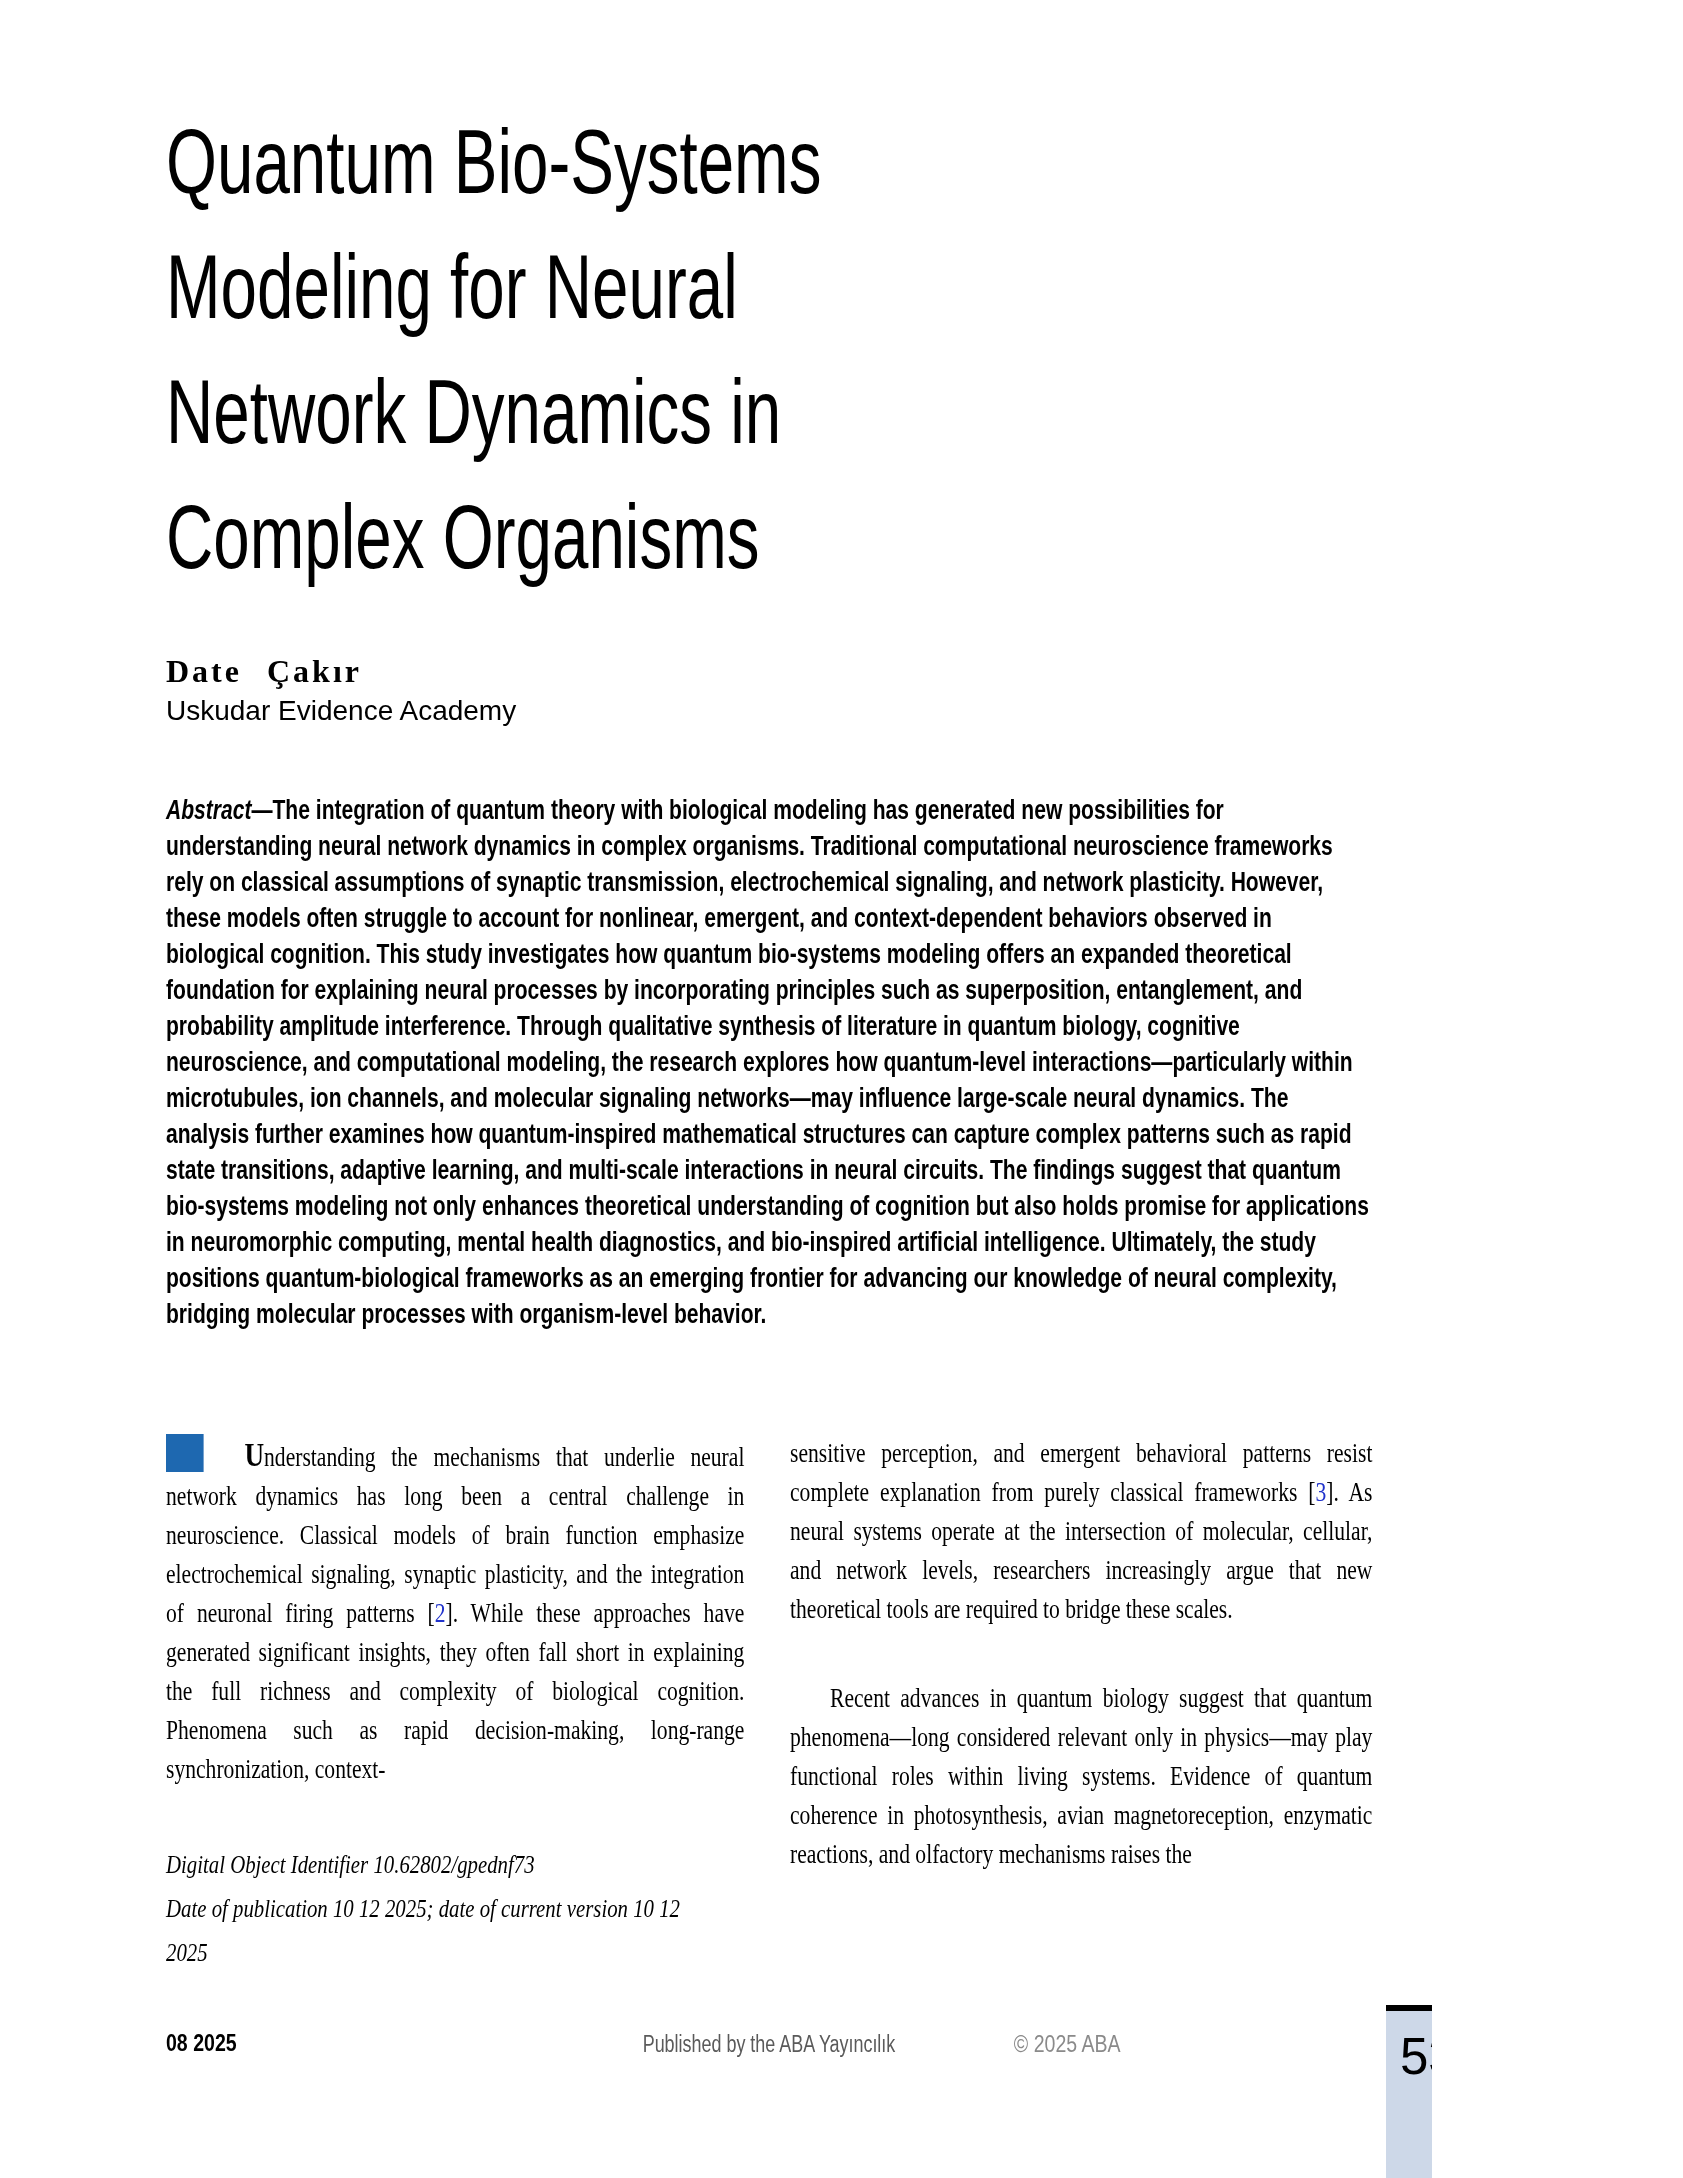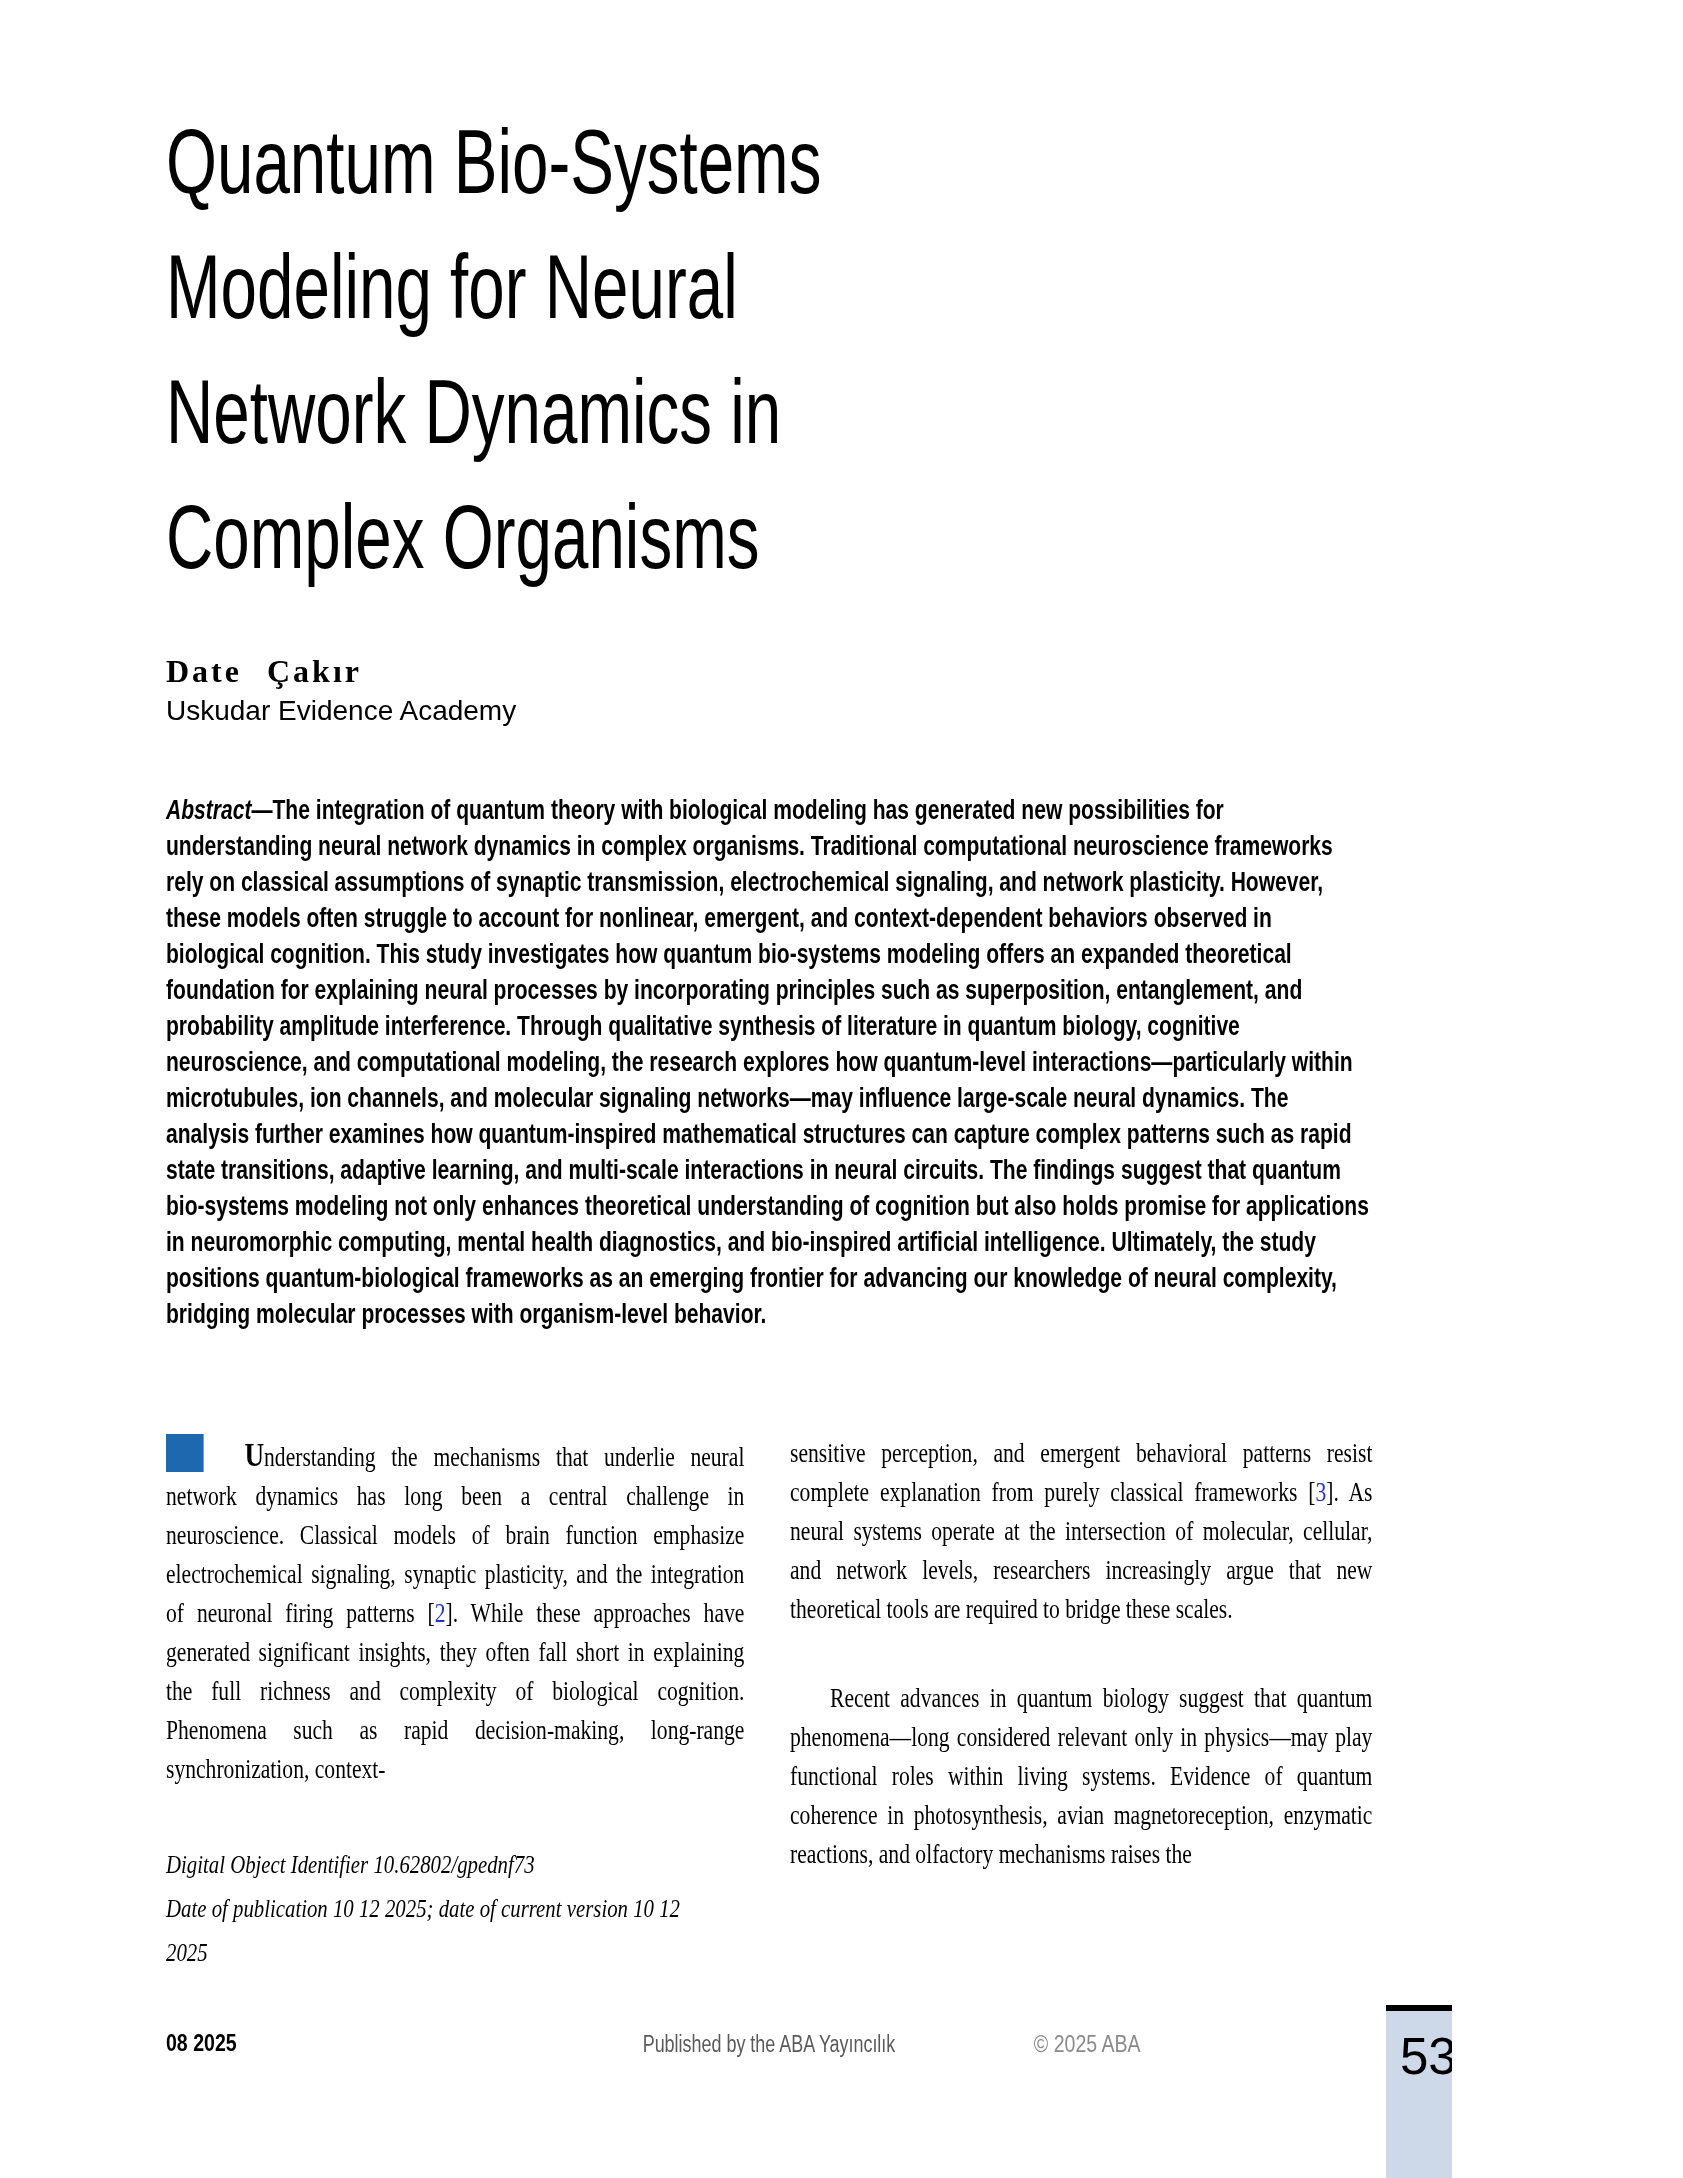--- a/index.html
+++ b/index.html
@@ -4,21 +4,20 @@
 <style>
   html, body { margin: 0; padding: 0; background: #ffffff; }
   .page {
     position: relative;
     width: 1432px;
     height: 2178px;
     background: #ffffff;
     overflow: hidden;
     font-family: "Liberation Serif", serif;
     color: #000;
-    padding-left: 20px;
   }
 
   
   .title {
     position: absolute;
     left: 166px;
     top: 99px;
     font-family: "Liberation Sans", sans-serif;
     font-weight: 400;
     font-size: 91px;

